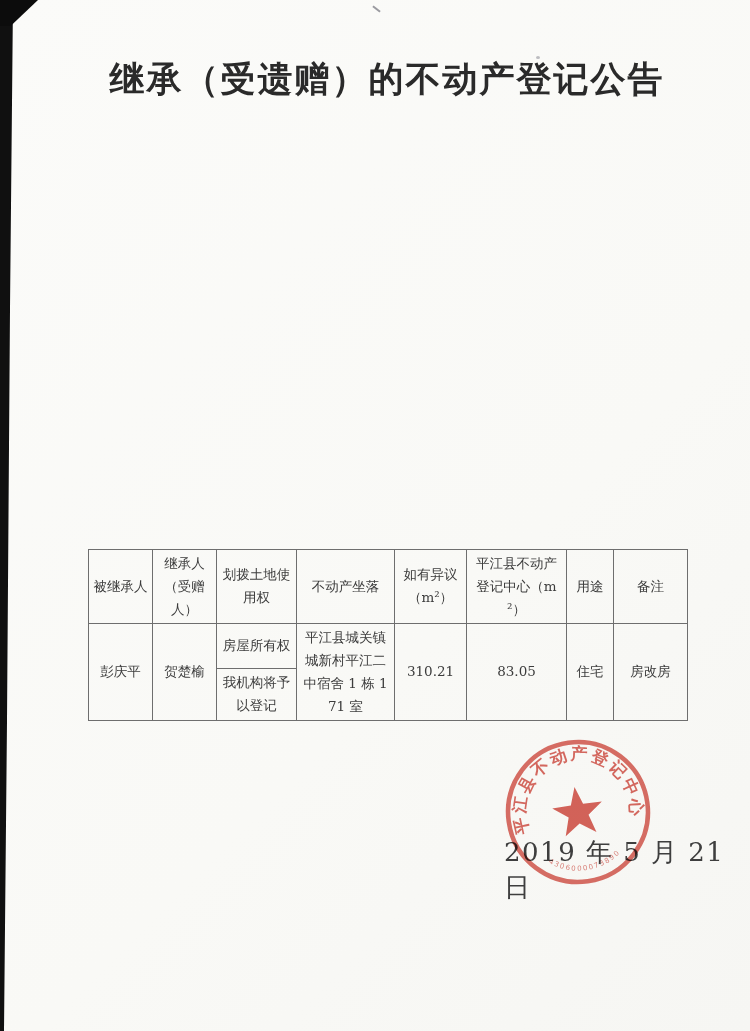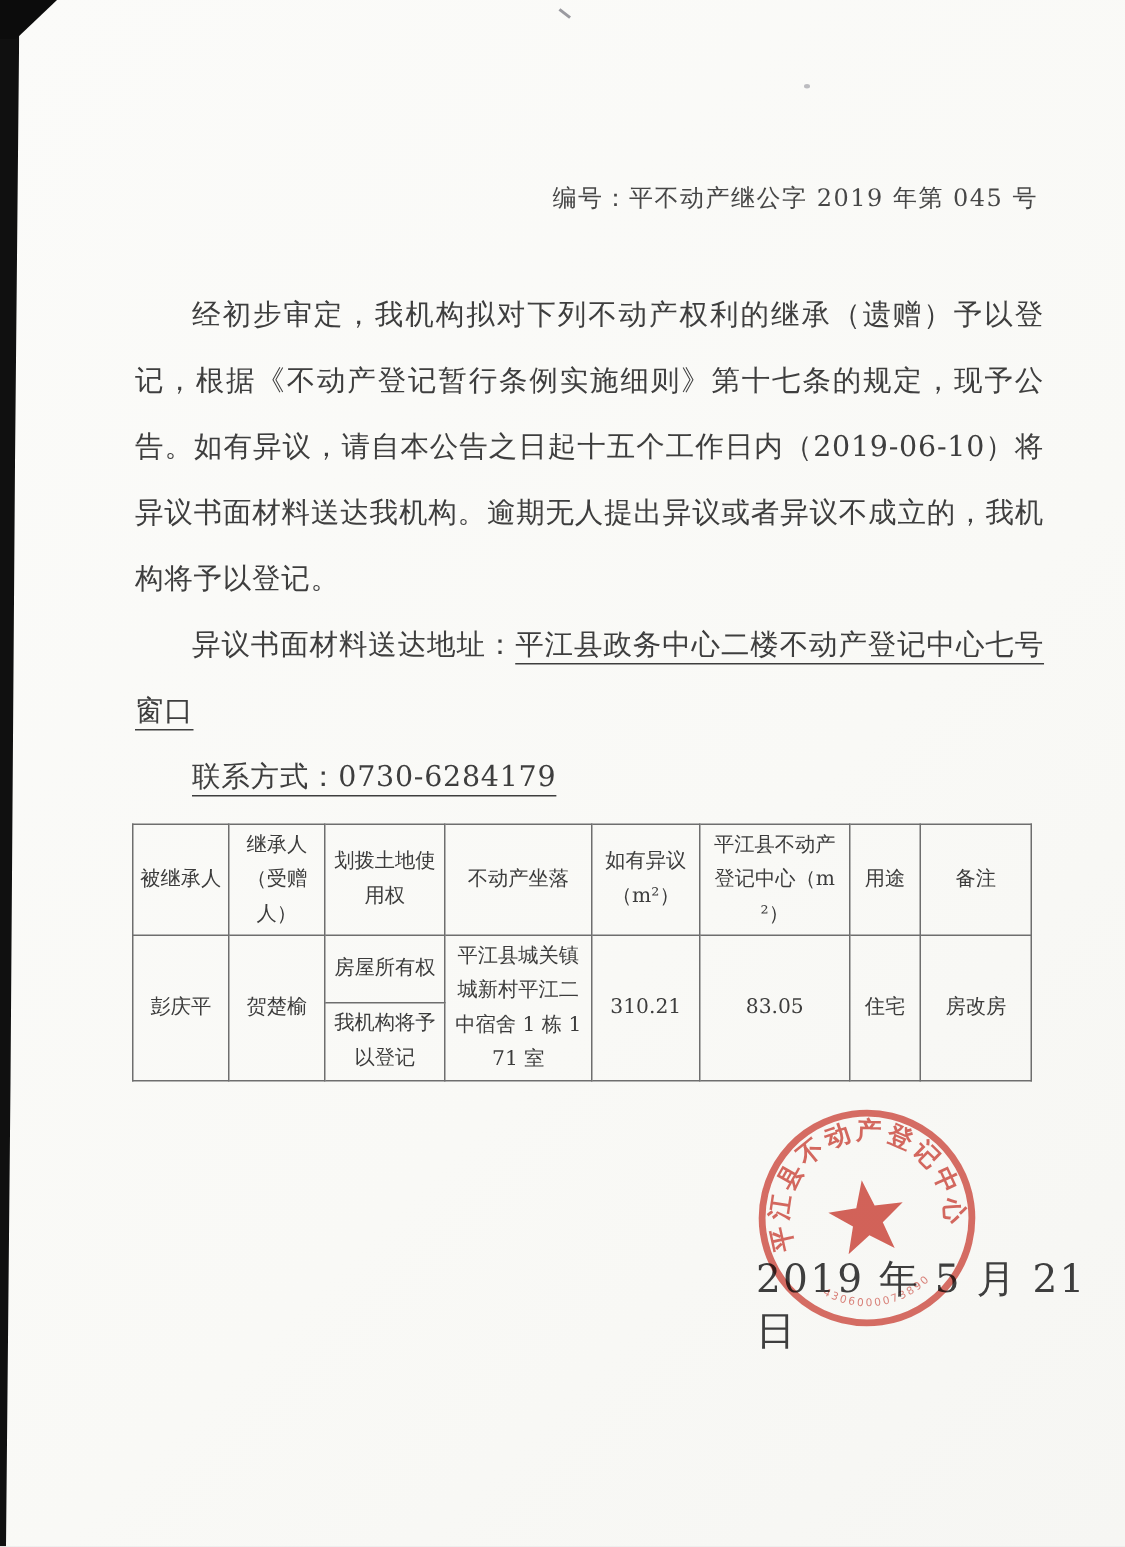--- a/index.html
+++ b/index.html
@@ -59,28 +59,23 @@
 </head>
 <body>
 
 <div class="page">
 
   <div class="edge-strip"></div>
   <div class="corner-blot"></div>
   <div class="speck-1"></div>
   <div class="speck-2"></div>
 
+  <h1 class="title">继承（受遗赠）的不动产登记公告</h1>
 
-  <div class="doc-number">编号：平不动产继公字 2019 年第 045 号</div>
 
-  <div class="body-text">
-    <p>经初步审定，我机构拟对下列不动产权利的继承（遗赠）予以登记，根据《不动产登记暂行条例实施细则》第十七条的规定，现予公告。如有异议，请自本公告之日起十五个工作日内（2019-06-10）将异议书面材料送达我机构。逾期无人提出异议或者异议不成立的，我机构将予以登记。</p>
-    <p><span>异议书面材料送达地址：</span><span class="u">平江县政务中心二楼不动产登记中心七号窗口</span></p>
-    <p><span class="u">联系方式：0730-6284179</span></p>
-  </div>
 
   <table class="props">
     <colgroup>
       <col style="width:64px">
         <col style="width:64px">
         <col style="width:80px">
         <col style="width:98px">
       <col style="width:72px">
         <col style="width:100px">
         <col style="width:47px">

